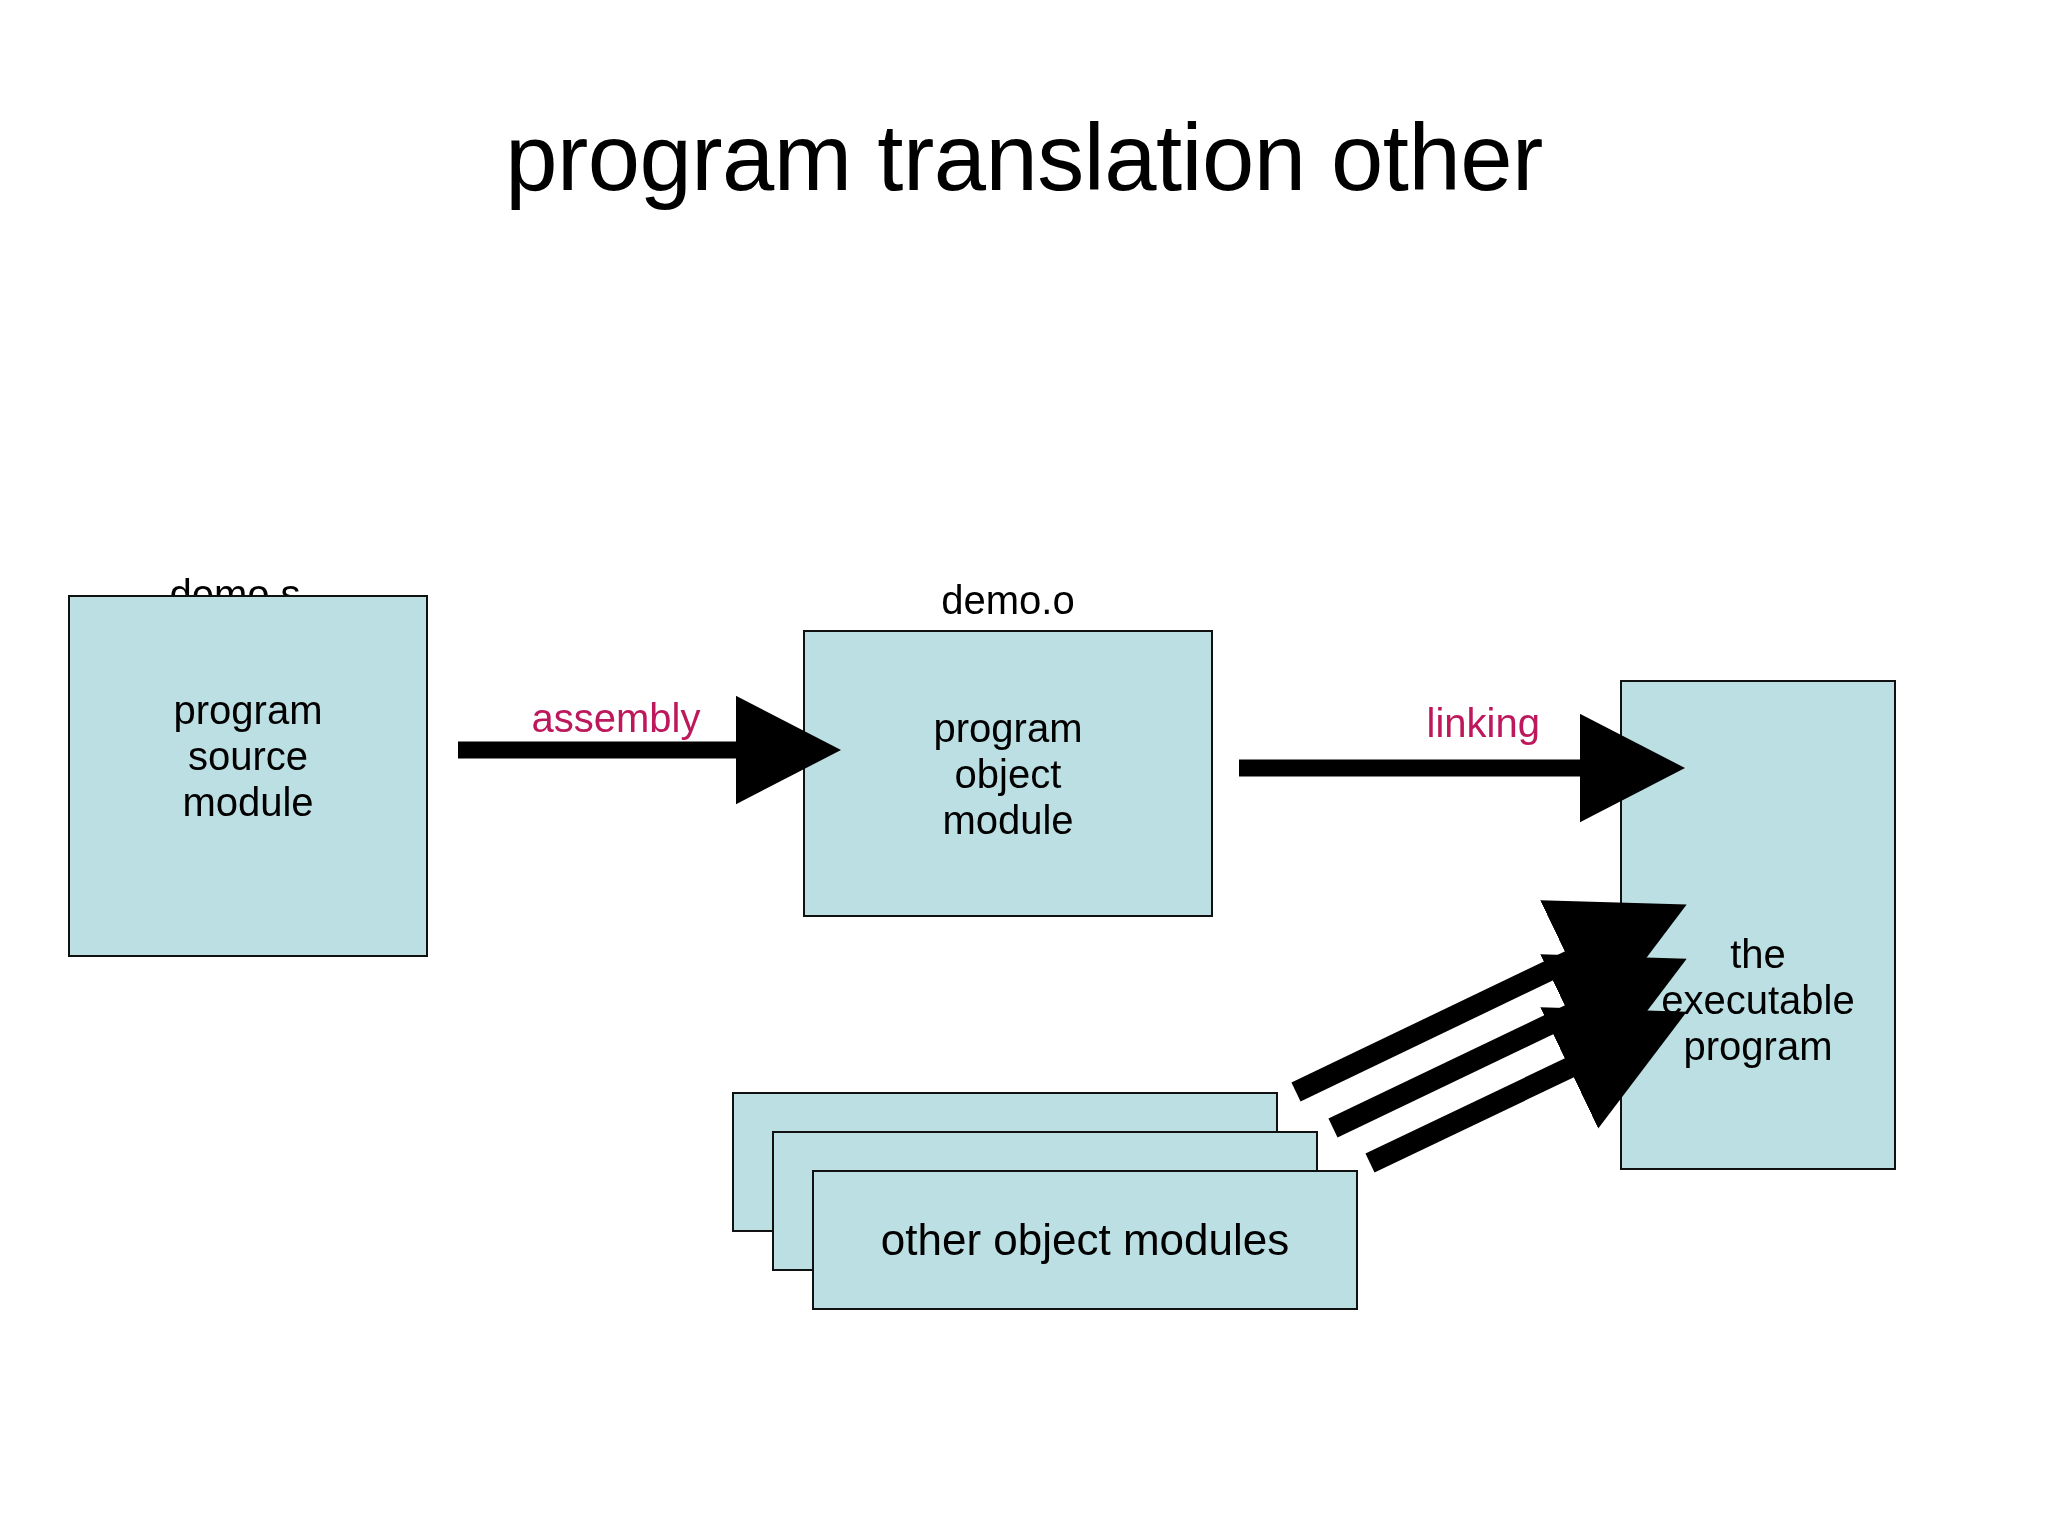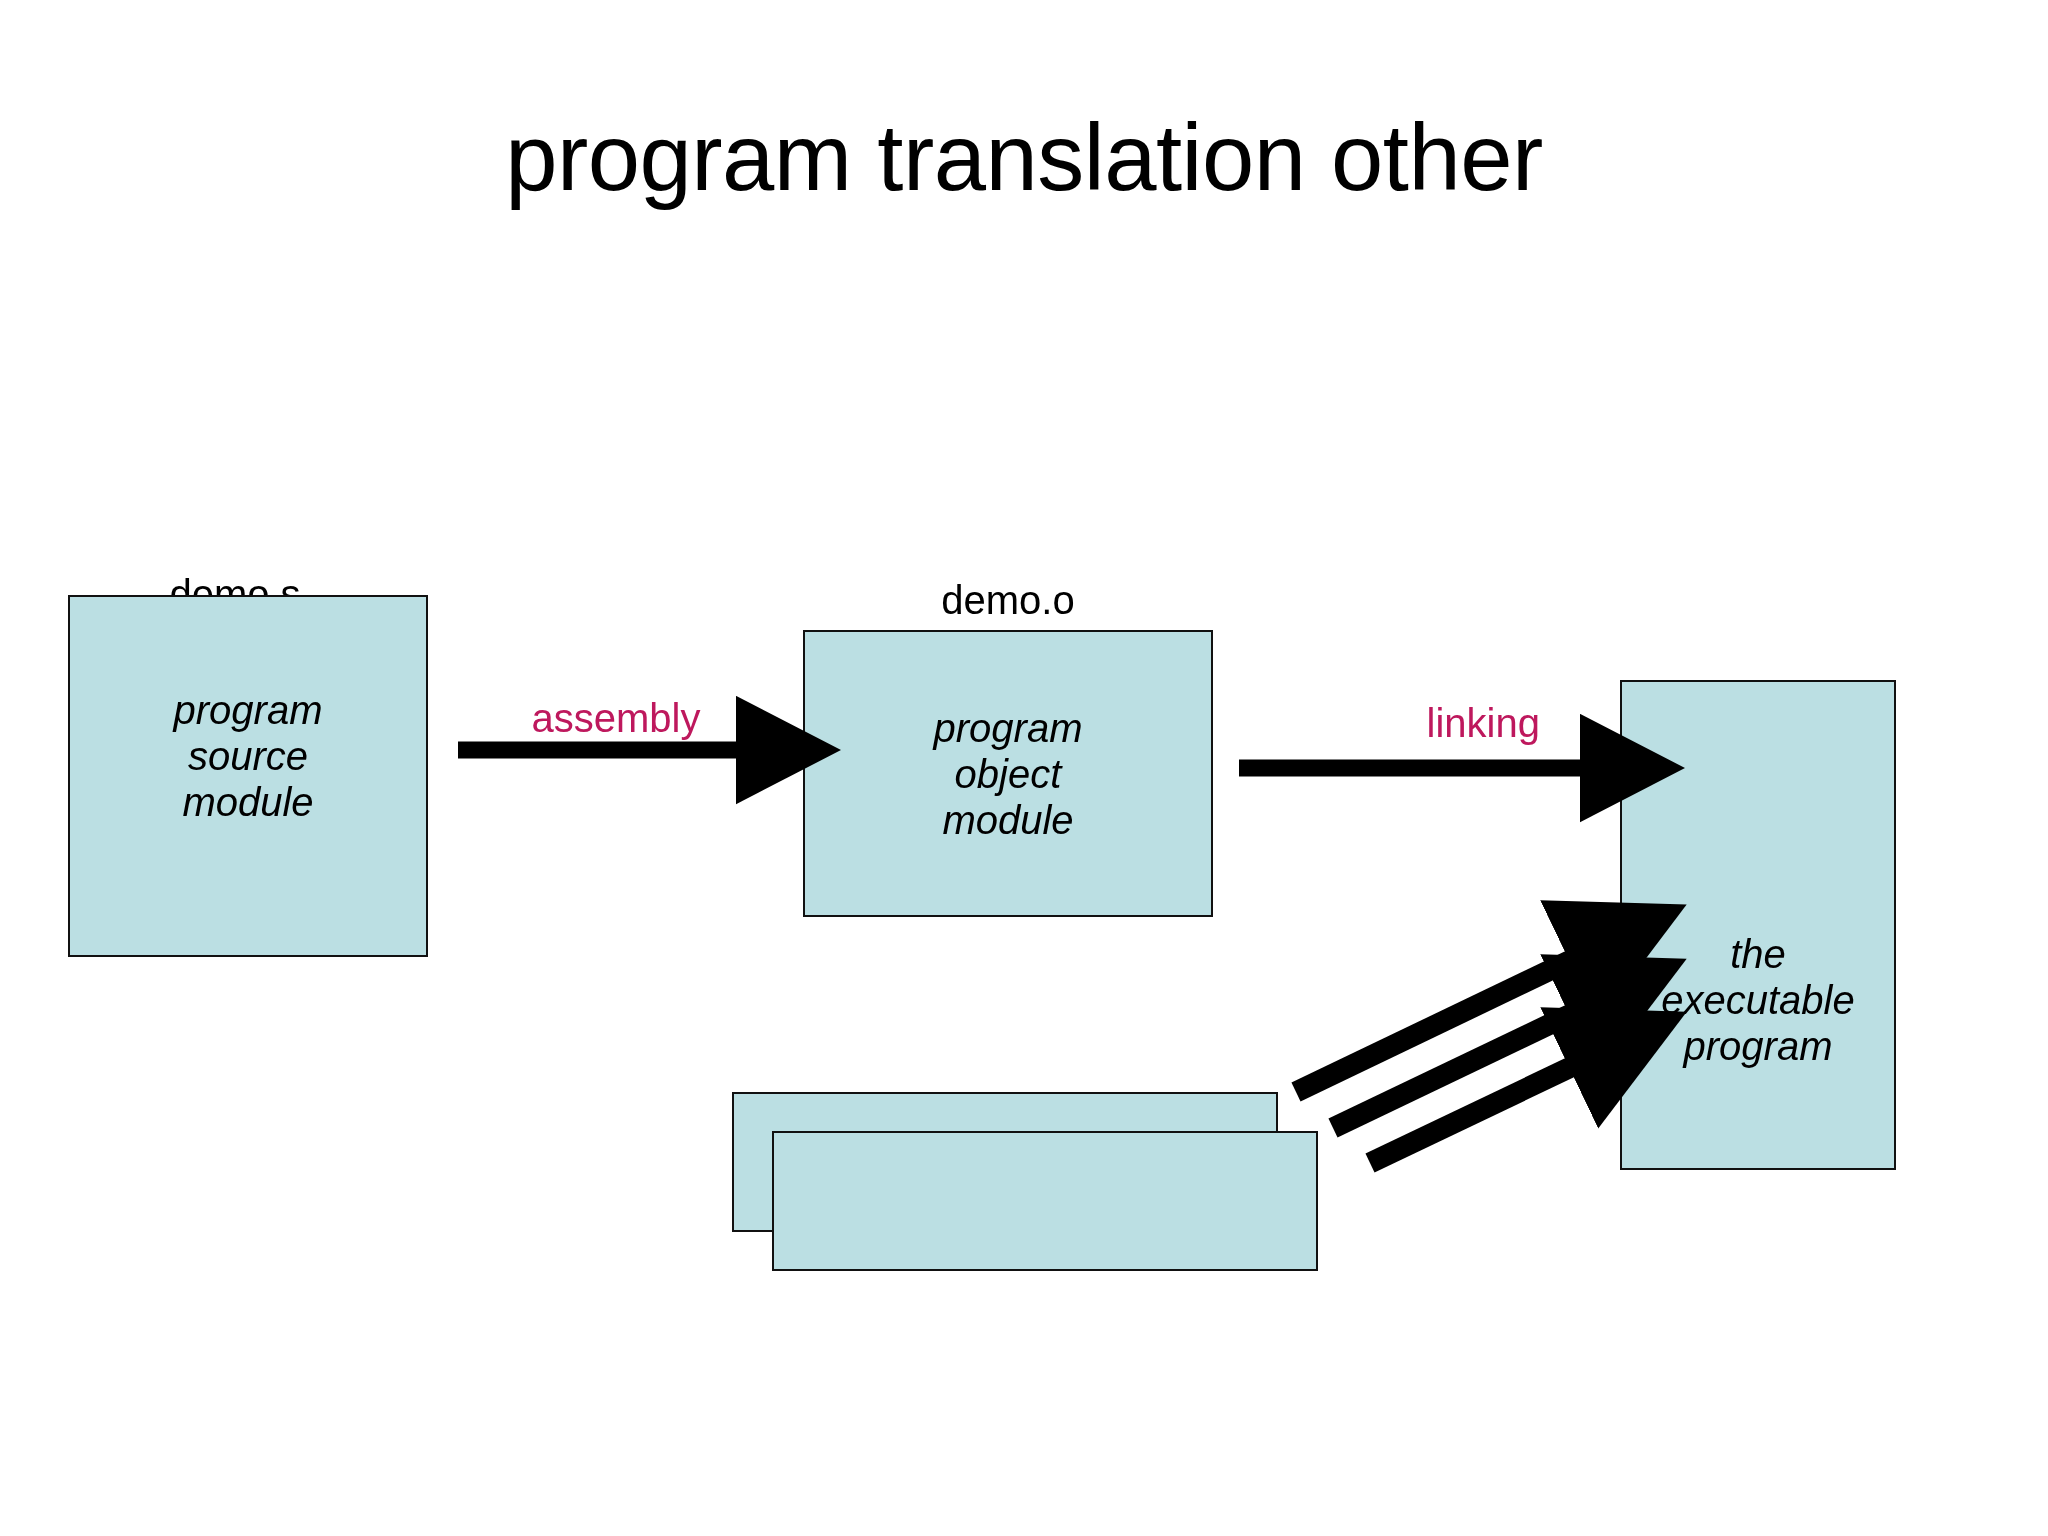--- a/index.html
+++ b/index.html
@@ -37,21 +37,20 @@
     background: #bbdfe3;
     border: 2px solid #111111;
     box-sizing: border-box;
     display: flex;
     align-items: center;
     justify-content: center;
     text-align: center;
     color: #000000;
     font-size: 40px;
     line-height: 46px;
-    font-style: italic;
   }
   .box-caption {
     position: absolute;
     text-align: center;
     font-size: 40px;
     line-height: 46px;
     color: #000000;
     white-space: nowrap;
   }
   .edge-label {
@@ -159,14 +158,17 @@
       <div>the</div>
       <div>executable</div>
       <div>program</div>
     </div>
   </div>
 
   <div class="obj-box" id="stack-back"></div>
 
   <div class="obj-box" id="stack-mid"></div>
 
+  <div class="obj-box" id="stack-front">
+    <div class="body">other object modules</div>
+  </div>
 
 </div>
 
 </body></html>

